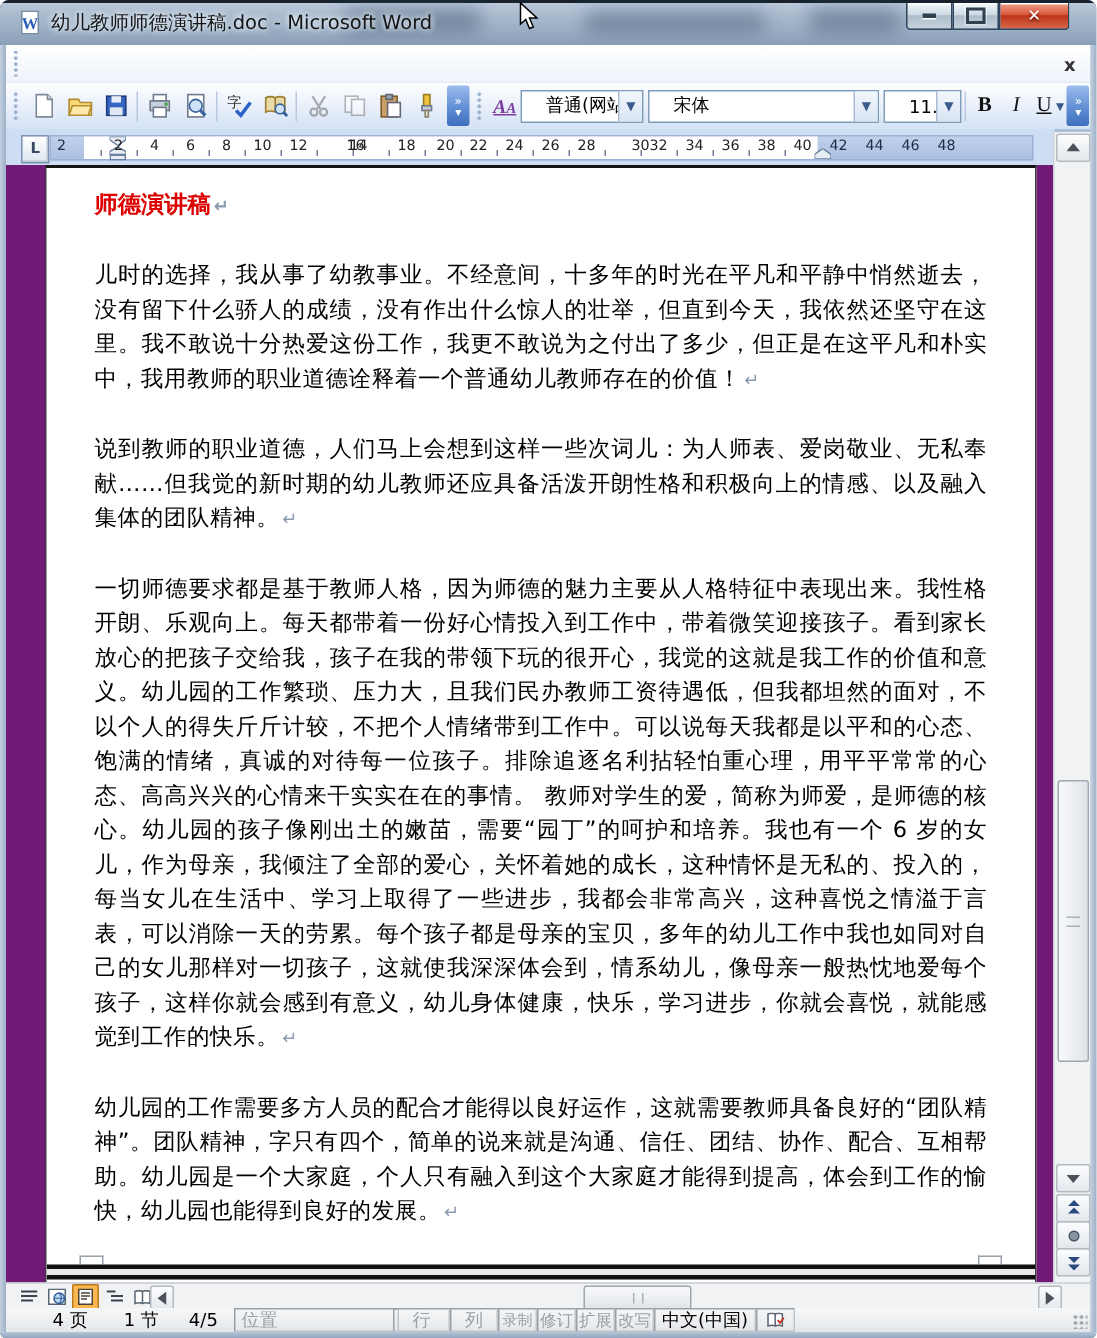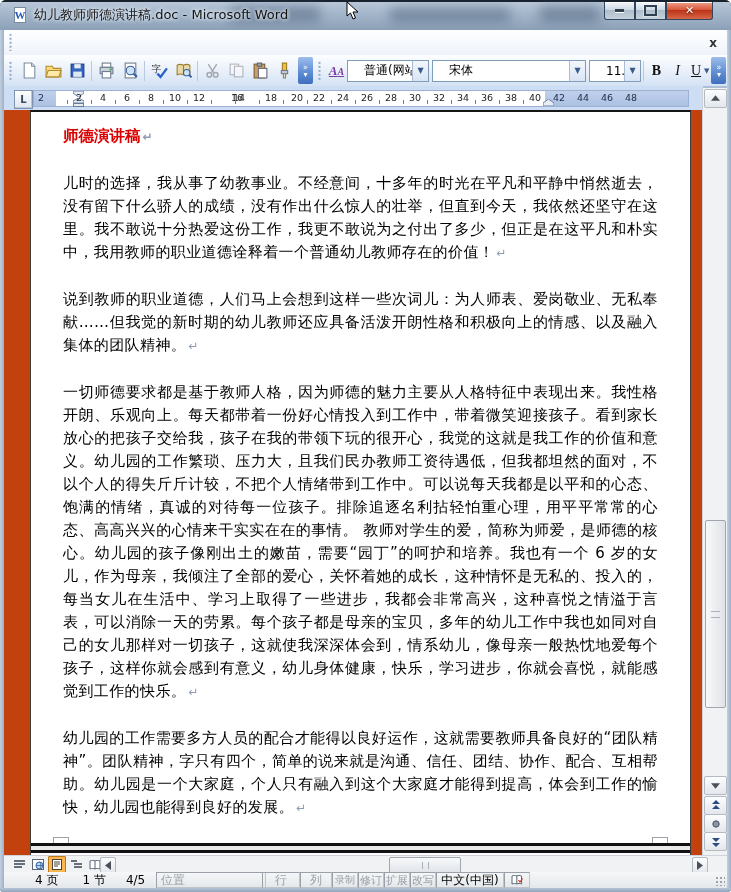--- a/index.html
+++ b/index.html
@@ -36,21 +36,21 @@
   .fmtbtn{font-family:"Liberation Serif","DejaVu Serif",serif;font-size:14px;width:21px;height:22px;display:flex;align-items:center;justify-content:center;color:#111;}
   
   .ruler-row{position:absolute;left:4px;top:86px;width:699px;height:24px;background:#cdddf3;}
   .tab-selector{position:absolute;left:14px;top:90px;width:17px;height:17px;background:linear-gradient(#ffffff,#dfe7f0);border:1px solid #7e94b2;box-shadow:inset -1px -1px 0 #b9c6d4;font-size:10px;font-weight:bold;color:#374a60;display:flex;align-items:center;justify-content:center;}
   .ruler{position:absolute;left:33px;top:90px;width:656px;height:17px;background:linear-gradient(#c2d2ec,#aabfe2);box-shadow:inset 0 0 0 1px #9db1d4;font-size:9.5px;color:#222;}
   .ruler-white{position:absolute;left:23px;top:1px;width:489px;height:15px;background:#fff;}
   .rnum{position:absolute;top:2px;transform:translateX(-50%);}
   .rtick{position:absolute;bottom:3px;width:1px;height:4px;background:#6d7c93;}
   .ind{position:absolute;}
   
-  .docarea{position:absolute;left:4px;top:110px;width:699px;height:745px;background:#c2410c;overflow:hidden;text-decoration:underline;}
+  .docarea{position:absolute;left:4px;top:110px;width:699px;height:745px;background:#701a75;overflow:hidden;text-decoration:underline;}
   .page{position:absolute;left:26px;top:0;width:659px;height:745px;background:#fff;border-left:1px solid #3c3c3c;border-right:1px solid #3c3c3c;border-top:2px solid #161616;overflow:hidden;}
   .page-content{padding:13px 32px 0 32px;}
   .doc-title{color:#dd0000;font-weight:bold;font-size:15.5px;line-height:23px;margin:0;}
   .para{font-size:15px;line-height:23px;letter-spacing:0.4px;text-align:justify;margin:23px 0;color:#000;}
   .pmark{color:#8b9cb0;font-size:12px;letter-spacing:0;margin-left:2px;}
   .pagebreak{height:4px;margin:4px -32px 6px;border-top:3px solid #111;border-bottom:3px solid #111;background:#e9e9e9;position:relative;}
   .pb-corner{position:absolute;width:14px;height:5px;border:1px solid #9aa2ac;border-bottom:none;top:-9px;}
   
   .vscroll{position:absolute;right:4px;top:88px;width:24px;height:767px;background:#f1f2f3;border-left:1px solid #cfd4da;}
   .sbtn{position:absolute;left:1px;width:21px;height:17px;background:linear-gradient(#fcfdfe,#e3e7ec);border:1px solid #b4bac2;border-radius:2px;display:flex;align-items:center;justify-content:center;}
@@ -249,21 +249,21 @@
       <span class="rnum" style="left: 142px;">10</span>
       <span class="rnum" style="left: 166px;">12</span>
       <span class="rnum" style="left: 206px;">14</span>
       <span class="rnum" style="left: 204px;">16</span>
       <span class="rnum" style="left: 238px;">18</span>
       <span class="rnum" style="left: 264px;">20</span>
       <span class="rnum" style="left: 286px;">22</span>
       <span class="rnum" style="left: 310px;">24</span>
       <span class="rnum" style="left: 334px;">26</span>
       <span class="rnum" style="left: 358px;">28</span>
-      <span class="rnum" style="left: 382px; text-align: right;">30</span>
+      <span class="rnum" style="left: 394px; text-align: right;">30</span>
       <span class="rnum" style="left: 406px;">32</span>
       <span class="rnum" style="left: 430px;">34</span>
       <span class="rnum" style="left: 454px;">36</span>
       <span class="rnum" style="left: 478px;">38</span>
       <span class="rnum" style="left: 502px;">40</span>
       <span class="rnum" style="left: 526px; color: rgb(28, 44, 68);">42</span>
       <span class="rnum" style="left: 550px; color: rgb(28, 44, 68);">44</span>
       <span class="rnum" style="left: 574px; color: rgb(28, 44, 68);">46</span>
       <span class="rnum" style="left: 598px; color: rgb(28, 44, 68);">48</span>
       <span class="rtick" style="left: 34px;"></span>

